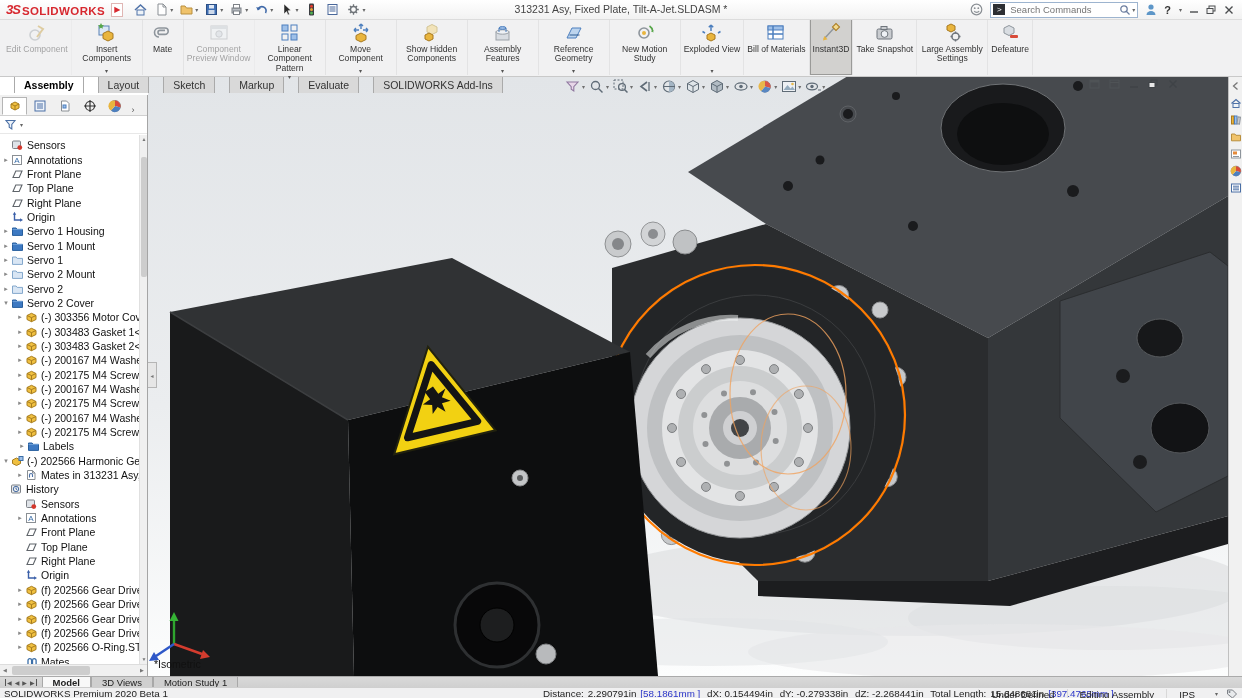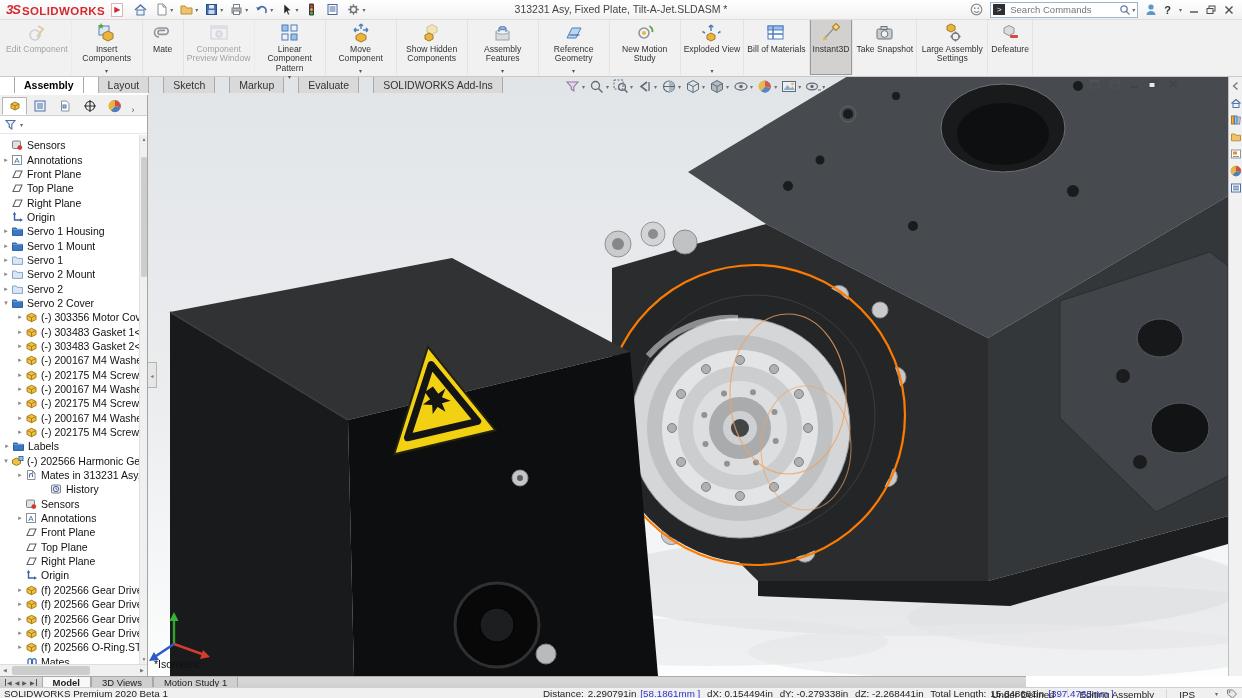--- a/index.html
+++ b/index.html
@@ -70,21 +70,21 @@
   .tarrow{width:10px;font-size:7px;color:#888;text-align:center;flex:0 0 10px;}
   .ticon{width:13px;height:12px;flex:0 0 13px;margin-right:3px;display:flex;align-items:center;}
   .tlabel{font-size:10.5px;color:#111;overflow:hidden;}
   .vscroll{position:absolute;right:0;top:40px;bottom:12px;width:8px;background:#f0f0f0;border-left:1px solid #e0e0e0;box-sizing:border-box;}
   .vscroll .arr{position:absolute;left:0;width:8px;height:9px;font-size:5px;color:#777;text-align:center;line-height:9px;}
   .vthumb{position:absolute;left:1px;width:6px;top:22px;height:120px;background:#cdcdcd;border-radius:2px;}
   .hscroll{position:absolute;left:0;bottom:0;height:12px;right:0;background:#f0f0f0;border-top:1px solid #ddd;box-sizing:border-box;}
   .hscroll .arr{position:absolute;top:0;width:10px;height:11px;font-size:5px;color:#777;text-align:center;line-height:11px;}
   .hthumb{position:absolute;left:12px;top:1px;height:9px;width:78px;background:#cdcdcd;border-radius:2px;}
   
-  .bottombar{position:absolute;left:0;top:676px;width:1026px;height:11px;background:linear-gradient(#d9d9d9,#cfcfcf);
+  .bottombar{position:absolute;left:0;top:676px;width:1242px;height:11px;background:linear-gradient(#d9d9d9,#cfcfcf);
     border-top:1px solid #aaa;display:flex;align-items:stretch;z-index:60;font-size:9.5px;}
   .bnav{display:flex;align-items:center;gap:3px;padding:0 5px;color:#555;font-size:6px;}
   .btab{padding:0 10px;display:flex;align-items:center;background:#cfcfcf;border-right:1px solid #a8a8a8;border-left:1px solid #a8a8a8;cursor:pointer;color:#222;}
   .btab.active{background:#f8f8f8;font-weight:bold;}
   
   .statusbar{position:absolute;left:0;top:687px;width:1242px;height:11px;background:#f0f0f1;border-top:1px solid #cfcfcf;
     z-index:60;font-size:9.8px;color:#222;}
   .sb-left{position:absolute;left:4px;top:0;line-height:11px;white-space:nowrap;}
   .measure{position:absolute;left:543px;top:0;line-height:11px;white-space:nowrap;}
   .measure .mm{color:var(--value-blue);}
@@ -929,21 +929,21 @@
       <div class="trow" style="padding-left: 15px;">
         <span class="tarrow">▸</span>
         <span class="ticon">
           <svg width="13" height="12" viewBox="0 0 13 12">
             <path d="M2 4.5 L6.5 2.3 L11 4.5 L11 8.5 L6.5 10.7 L2 8.5 Z" fill="#f0c040" stroke="#a87d1e"></path>
             <path d="M2 4.5 L6.5 6.6 L11 4.5 M6.5 6.6 V10.7" stroke="#a87d1e" fill="none"></path>
           </svg>
         </span>
         <span class="tlabel">(-) 202175 M4 Screw&lt;3&gt; (</span>
       </div>
-      <div class="trow" style="padding-left: 2px;">
+      <div class="trow" style="padding-left: 17px;">
         <span class="tarrow">▸</span>
         <span class="ticon">
           <svg width="13" height="12" viewBox="0 0 13 12">
             <path d="M1.5 3 h3.6 l1.1 1.4 H11.5 v6 H1.5 z" fill="#3d79c2" stroke="#275e9d"></path>
             <path d="M1.5 4.4 H11.5" stroke="#6fa0d8"></path>
           </svg>
         </span>
         <span class="tlabel">Labels</span>
       </div>
       <div class="trow" style="padding-left: 1px;">
@@ -960,21 +960,21 @@
         <span class="tarrow">▸</span>
         <span class="ticon">
           <svg width="13" height="12" viewBox="0 0 13 12">
             <path d="M2.5 1.5 h5 l2.5 2.5 v6.5 h-7.5 z" fill="#fff" stroke="#8a8f94"></path>
             <path d="M7.5 1.5 v2.5 h2.5" fill="none" stroke="#8a8f94"></path>
             <path d="M4.5 8.5 v-2.5 a1.5 1.5 0 0 1 3 0 V8" fill="none" stroke="#4a6fa5" stroke-width="1.1"></path>
           </svg>
         </span>
         <span class="tlabel">Mates in 313231 Asy, Fixed</span>
       </div>
-      <div class="trow" style=" margin-left: 40px;">
+      <div class="trow" style="">
         <span class="tarrow"></span>
         <span class="ticon">
           <svg width="13" height="12" viewBox="0 0 13 12">
             <rect x="1.5" y="2" width="9" height="8" rx="1" fill="#e8eaec" stroke="#7d8187"></rect>
             <circle cx="6" cy="6" r="2.7" fill="none" stroke="#4a6fa5"></circle>
             <path d="M6 4.5 v1.5 l1.2 .8" stroke="#4a6fa5" fill="none"></path>
           </svg>
         </span>
         <span class="tlabel">History</span>
       </div>

